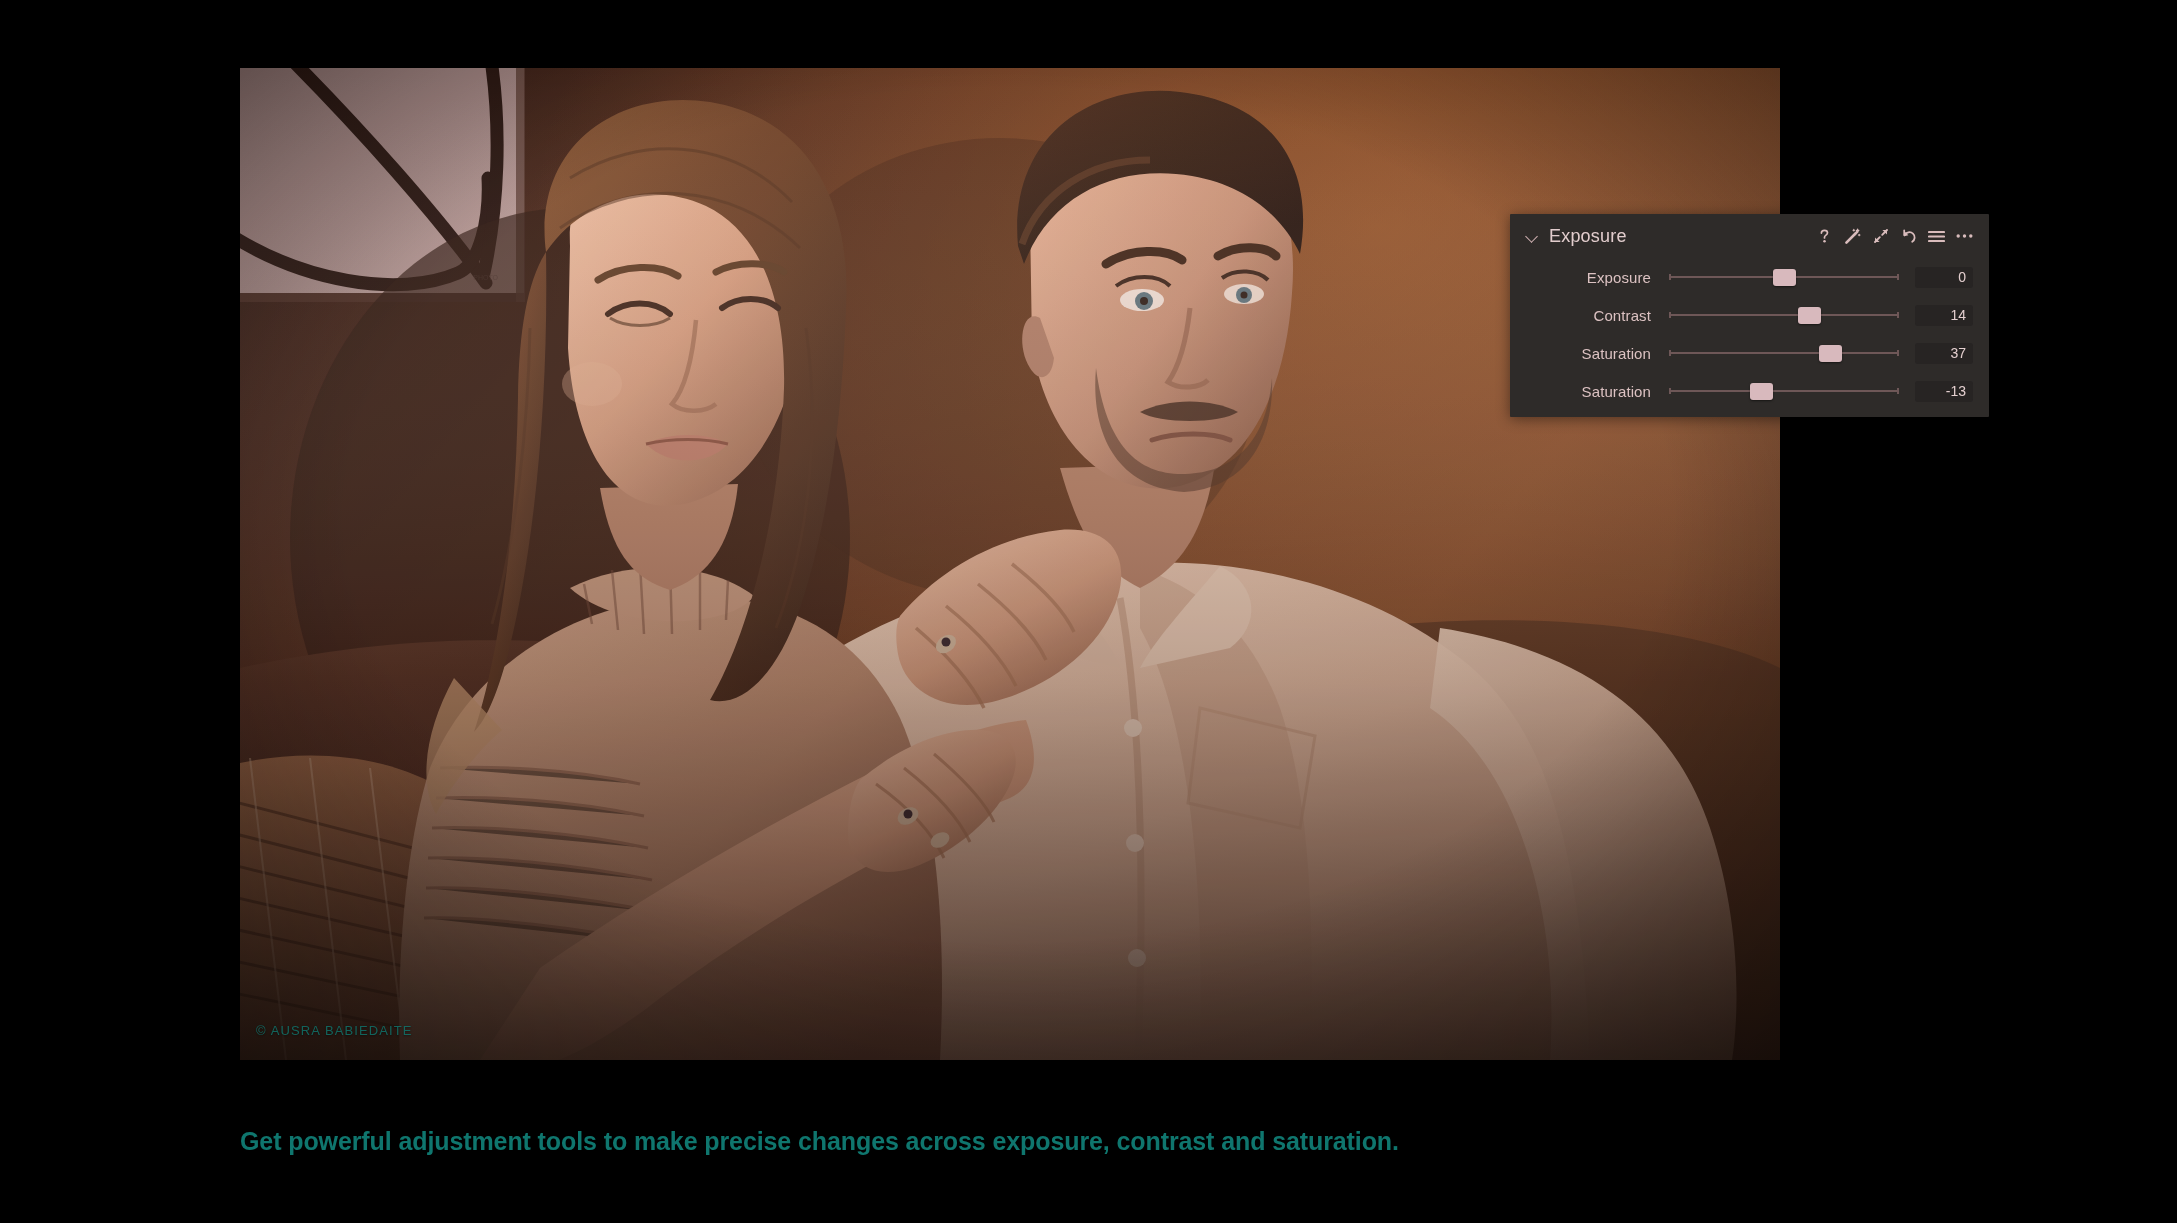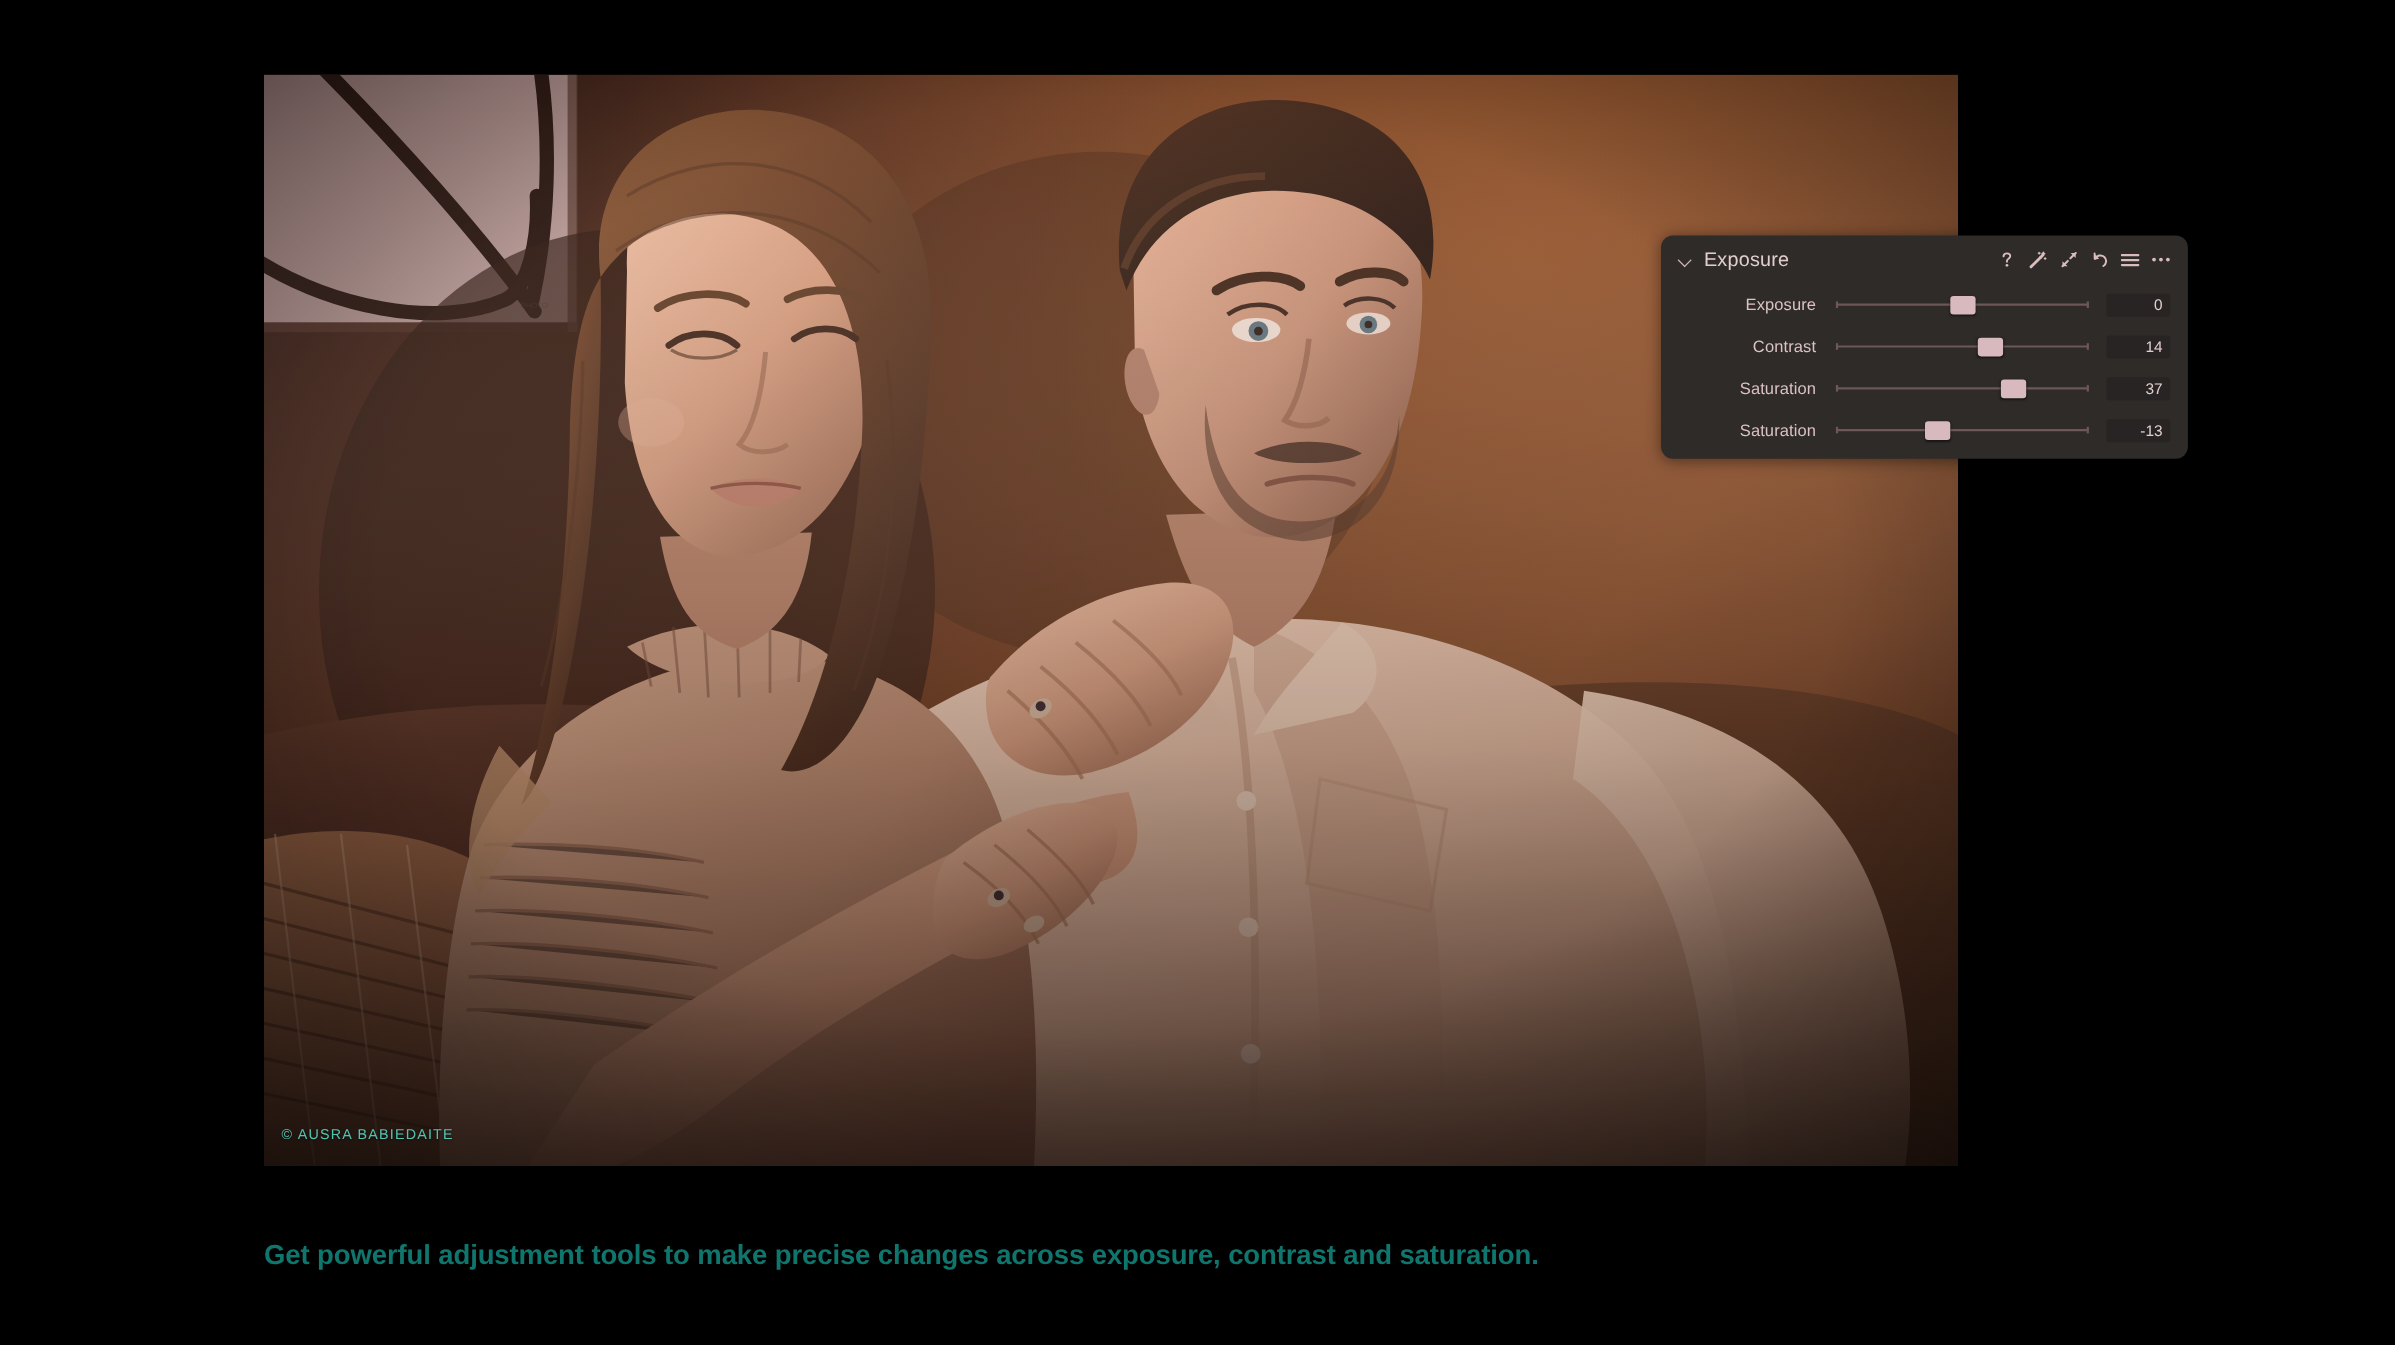--- a/index.html
+++ b/index.html
@@ -26,35 +26,35 @@
     background:#3a221a;
   }
   #photo svg { display:block; width:100%; height:100%; }
 
   
   #watermark {
     position:absolute;
     left:256px; top:1023px;
     font-size:13px;
     letter-spacing:1.1px;
-    color:#5eead4;
+    color:#0f766e;
     opacity:.82;
     font-family:"Liberation Sans", sans-serif;
     text-shadow:0 1px 2px rgba(0,0,0,.55);
     white-space:nowrap;
     z-index:5;
   }
 
   
   #panel {
     position:absolute;
     left:1510px; top:214px;
     width:479px; height:203px;
     background:#2e2b29;
-    border-radius:11px;
+    border-radius:1px;
     box-shadow:0 2px 14px rgba(0,0,0,.45);
     z-index:20;
     padding:0;
   }
 
   .panel-header {
     position:relative;
     height:44px;
     display:flex;
     align-items:center;

